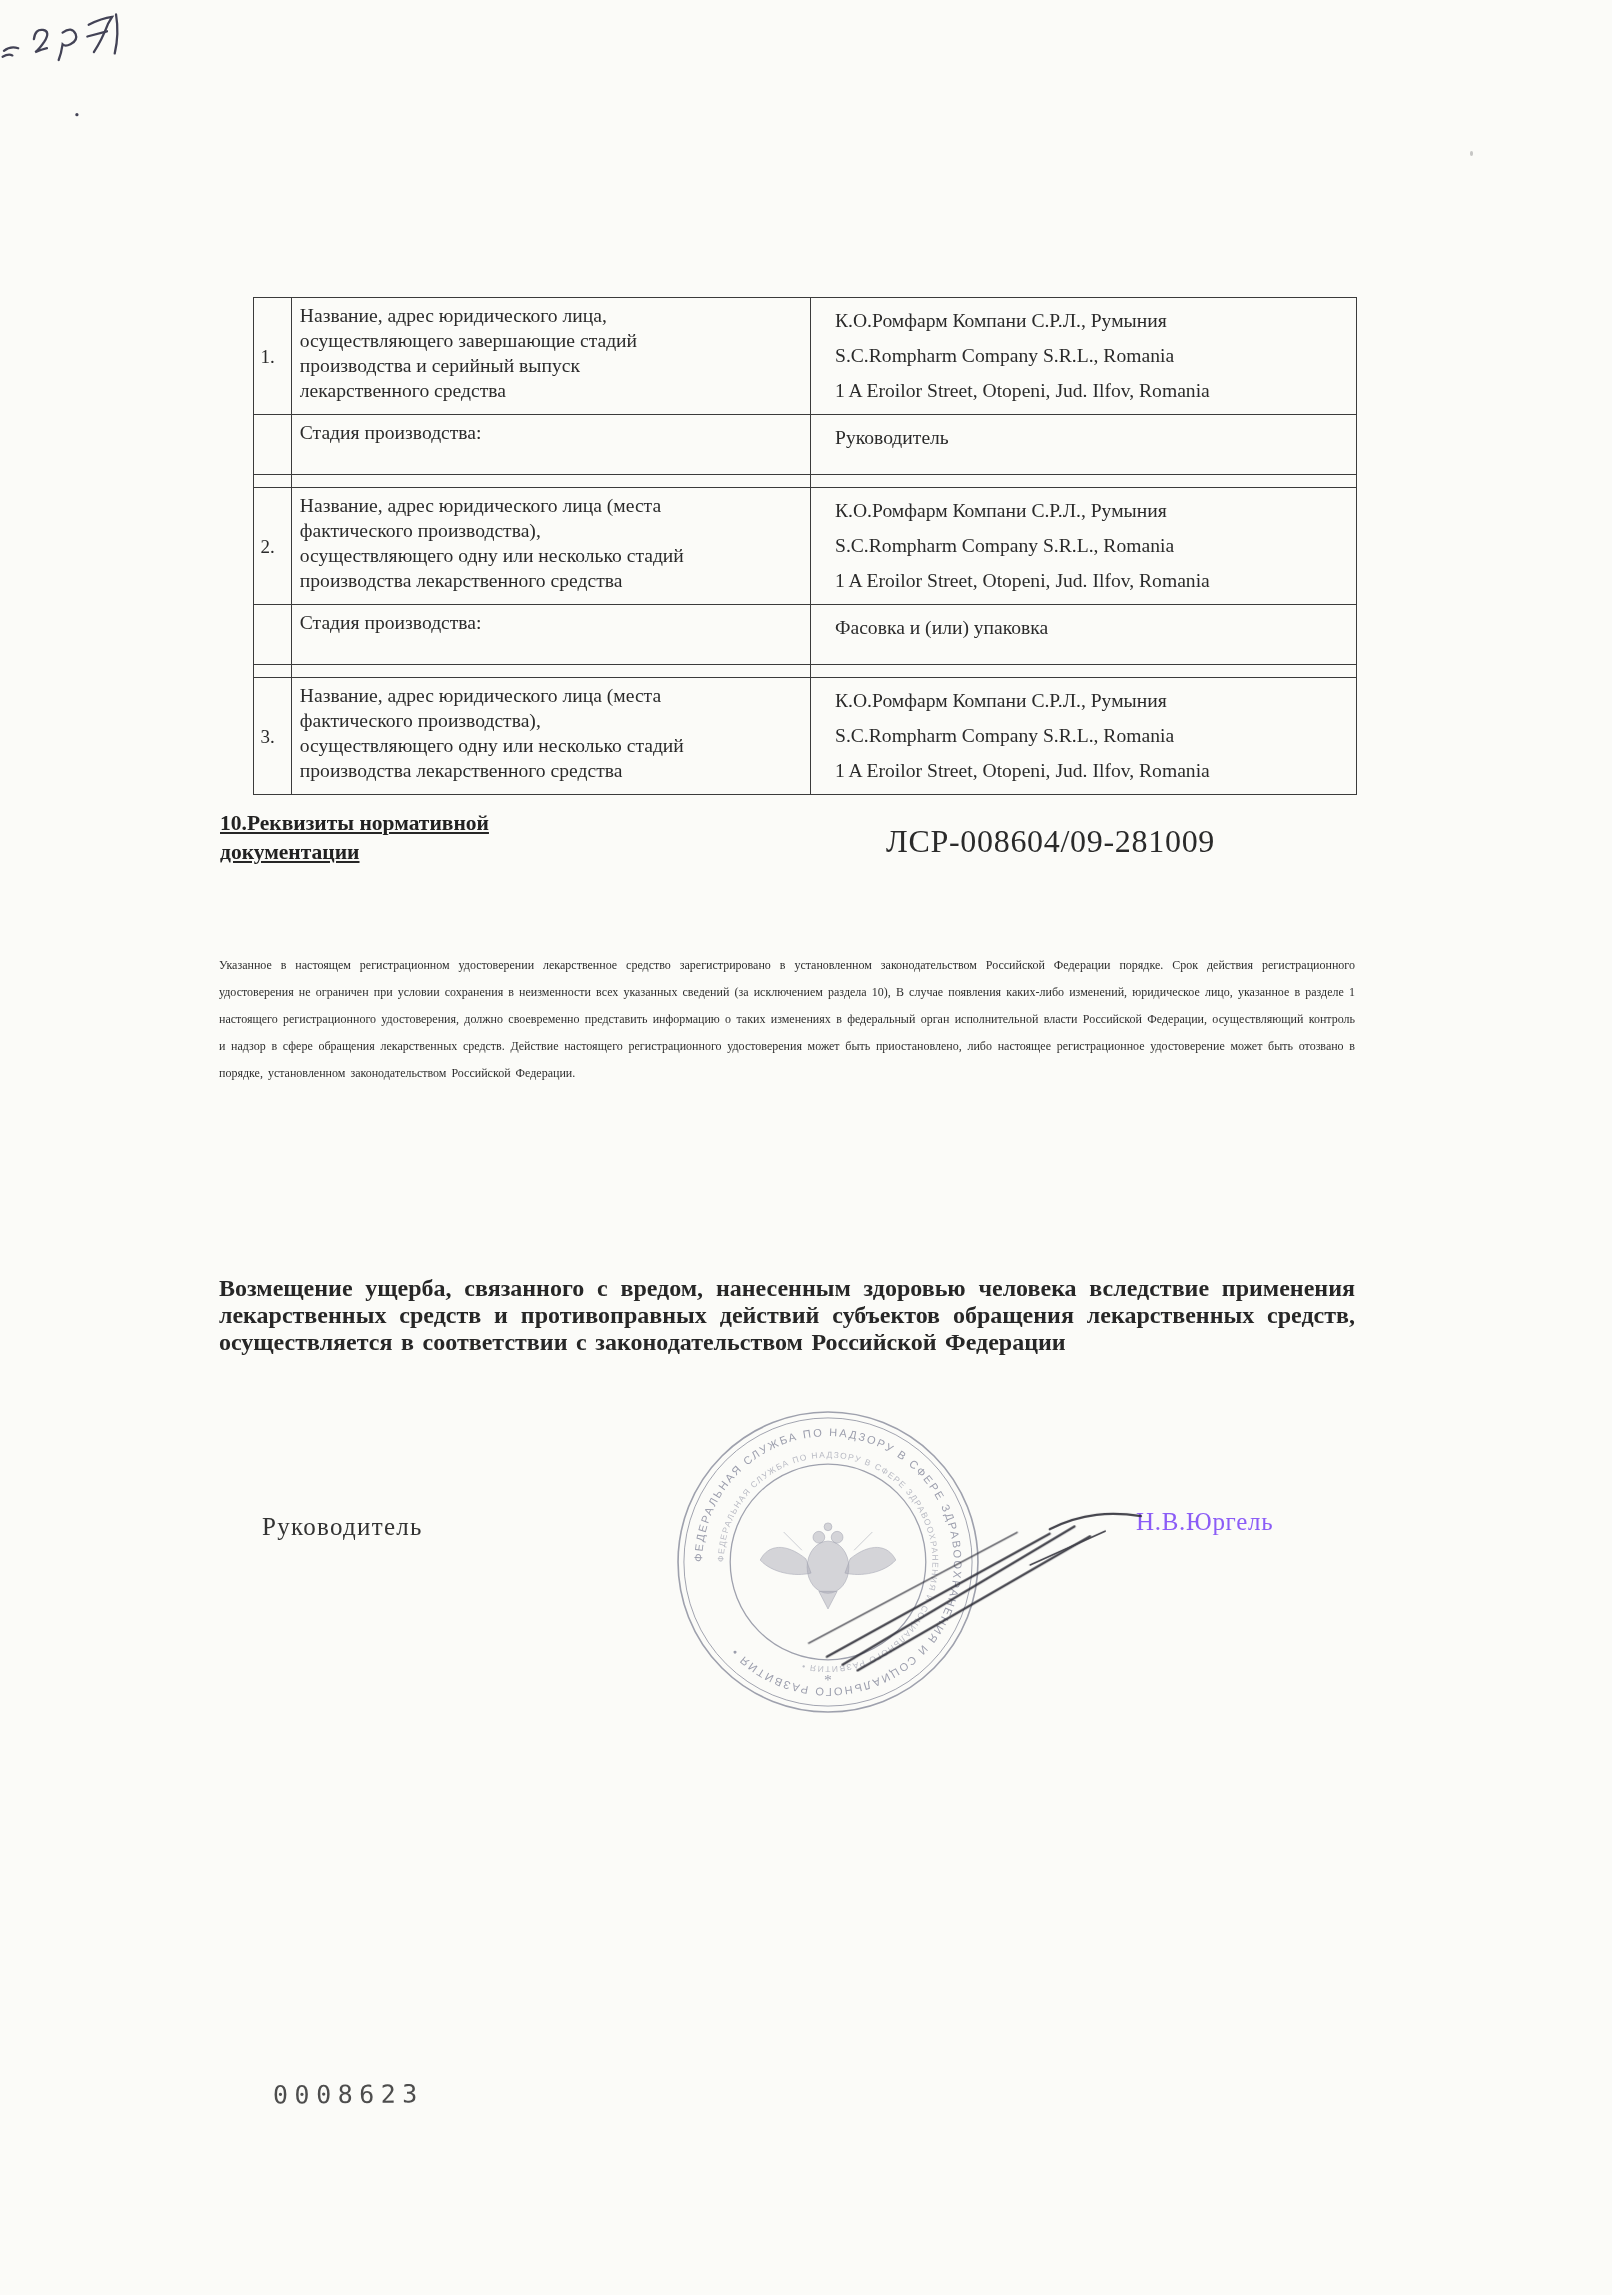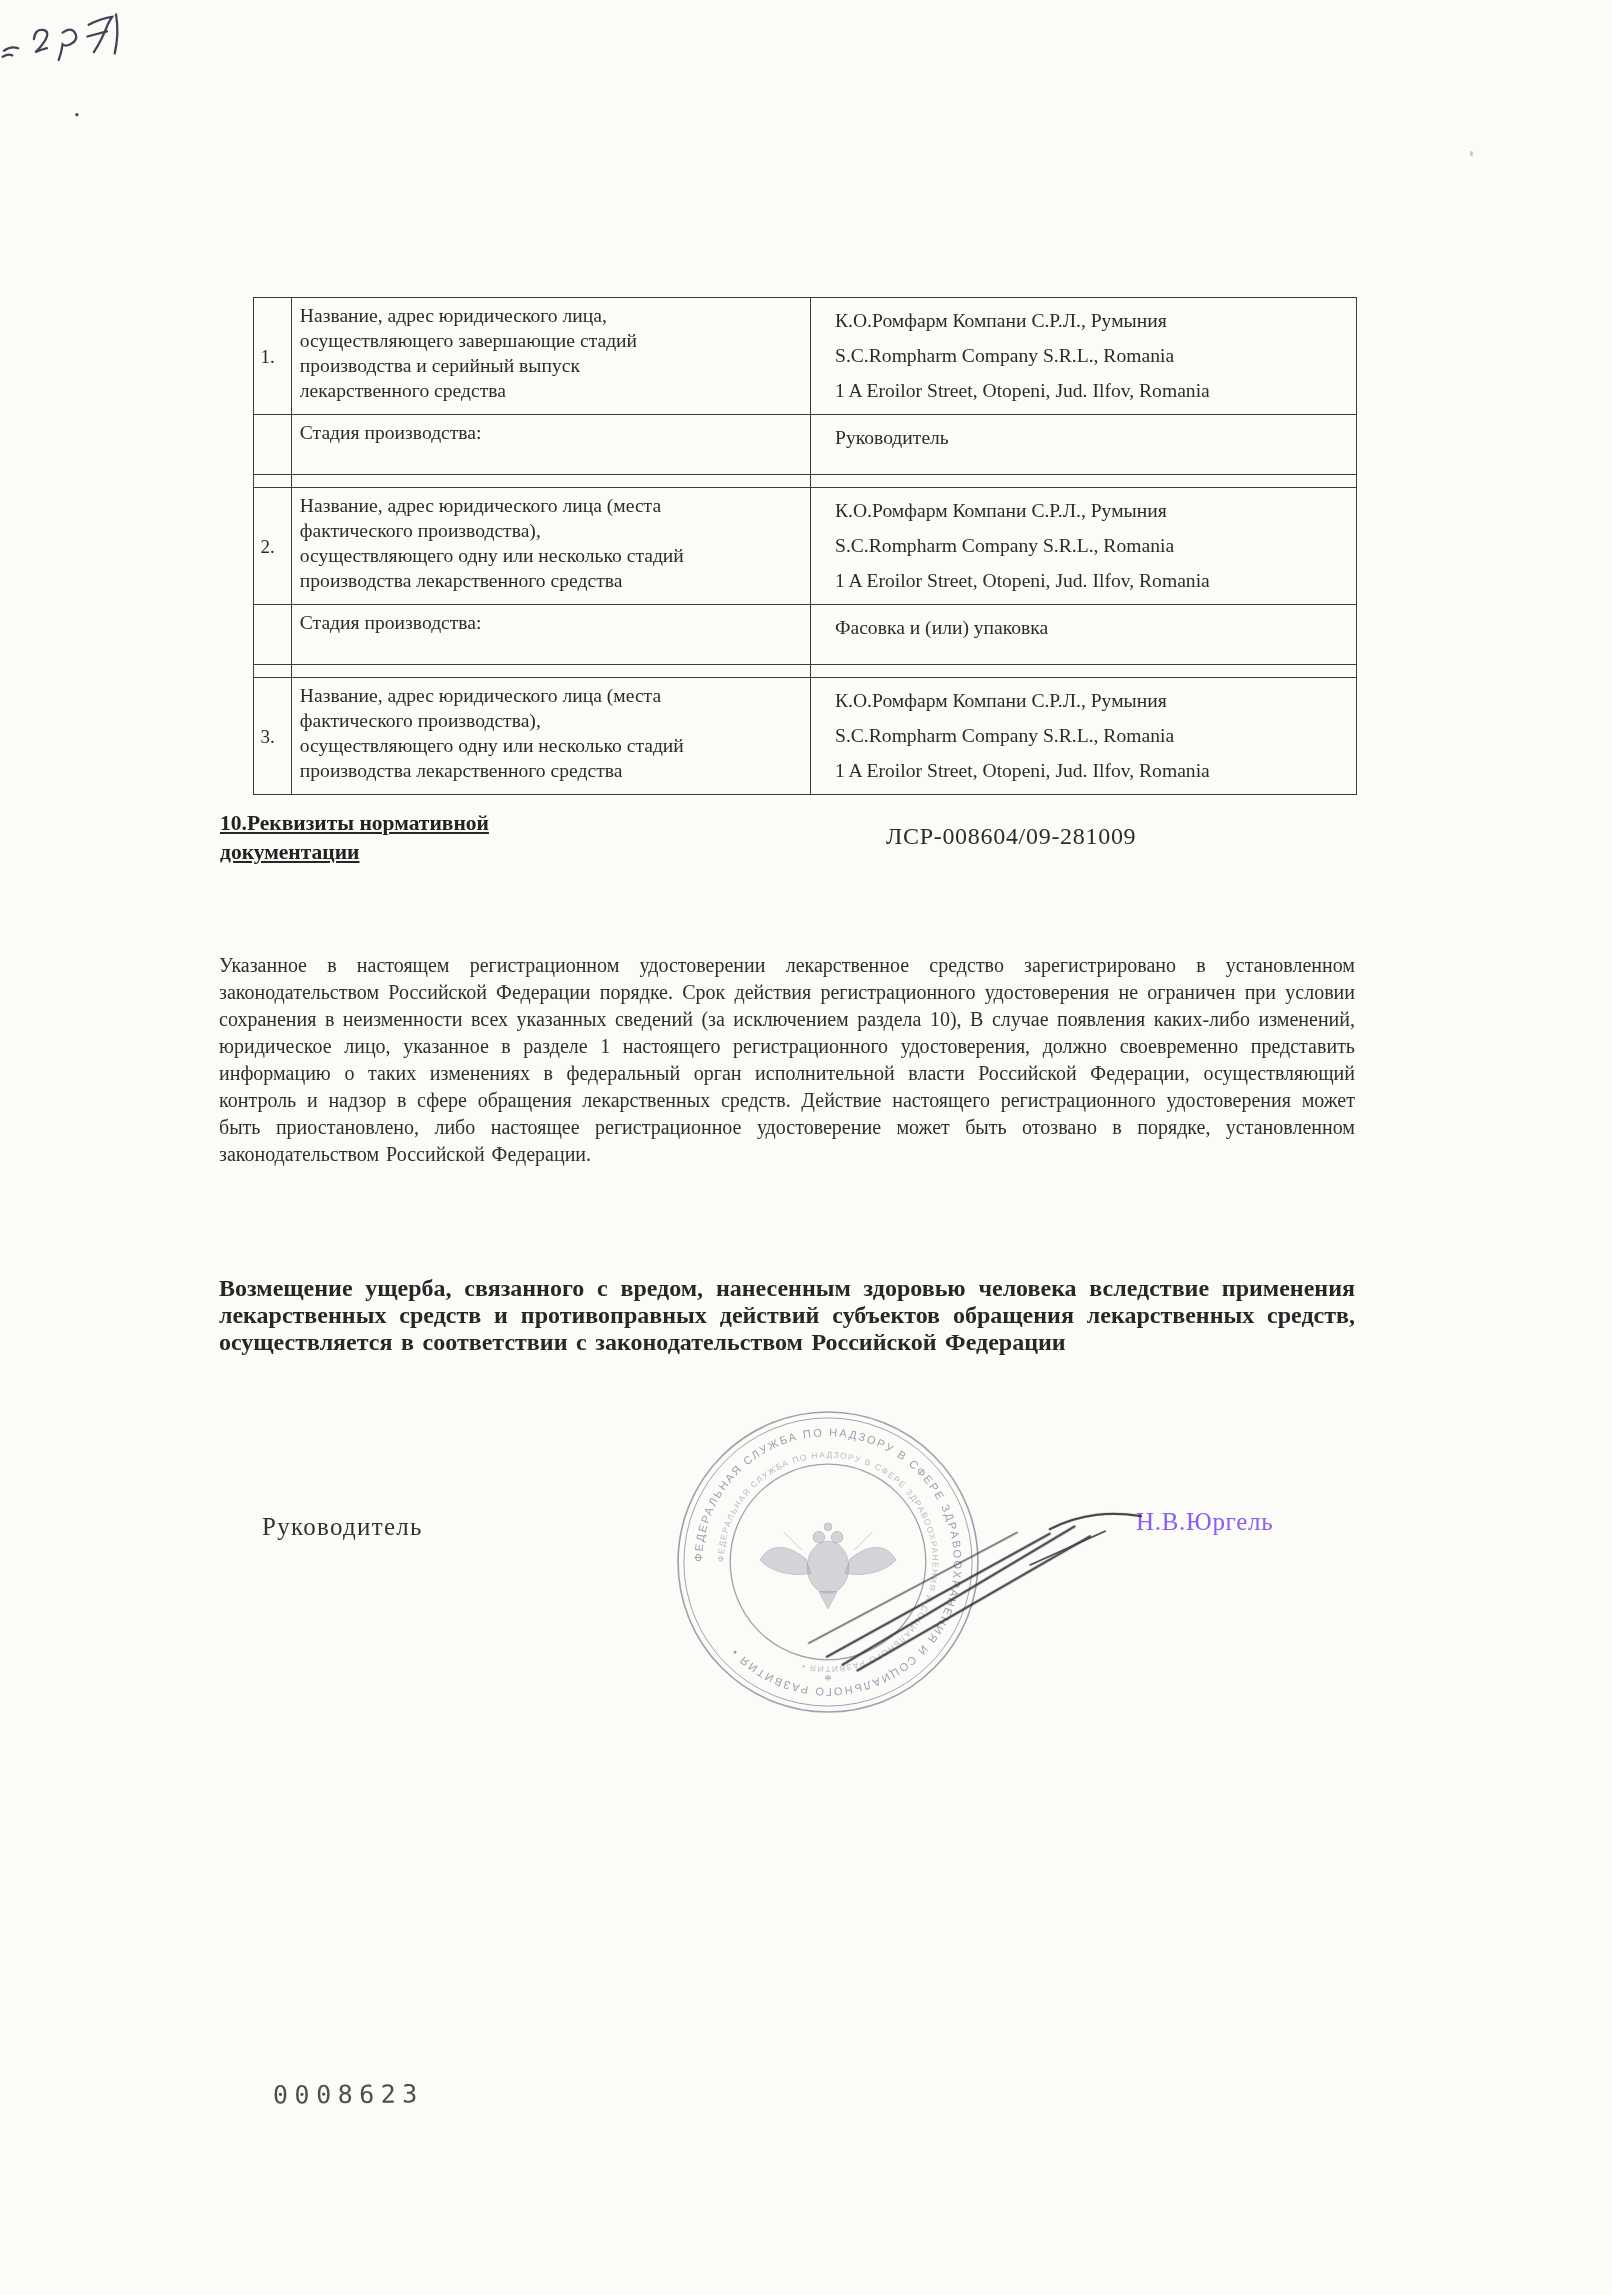--- a/index.html
+++ b/index.html
@@ -34,26 +34,26 @@
   col.c-num { width:38px; } col.c-label { width:519px; } col.c-value { width:546px; }
 
   
   .section10 { position:absolute; left:220px; top:809px; width:1136px;text-decoration:underline; }
   .section10 .heading {
     font-weight:bold; font-size:21.5px; line-height:29px;
     white-space:pre-line; color:#222;
   }
   .section10 .number {
     position:absolute; left:666px; top:14.3px;
-    font-size:24px; letter-spacing:0.7px; color:#2a2a2a;text-align:right;
+    font-size:32px; letter-spacing:0.7px; color:#2a2a2a;text-align:right;
   }
 
   
   .para { position:absolute; left:219px; width:1136px; text-align:justify; color:#2e2e2e; }
-  .para1 { top:952px; font-size:20px; line-height:27px; word-spacing:2px; }
+  .para1 { top:952px; font-size:12px; line-height:27px; word-spacing:2px; }
   .para2 { top:1275px; font-size:24px; line-height:27px; font-weight:bold; word-spacing:2.6px; color:#272727; }
 
   
   .sig-role { position:absolute; left:233px; top:1513px; font-size:25px; letter-spacing:1.3px; color:#333;margin-left:29px; }
   .sig-name { position:absolute; left:1136px; top:1508px; font-size:25px; letter-spacing:0.7px; color:#8b5cf6; }
   .stamp-svg { position:absolute; left:665px; top:1399px; z-index:1; }
   .signature-svg { position:absolute; left:750px; top:1480px; z-index:2; }
 
   
   .serial {

